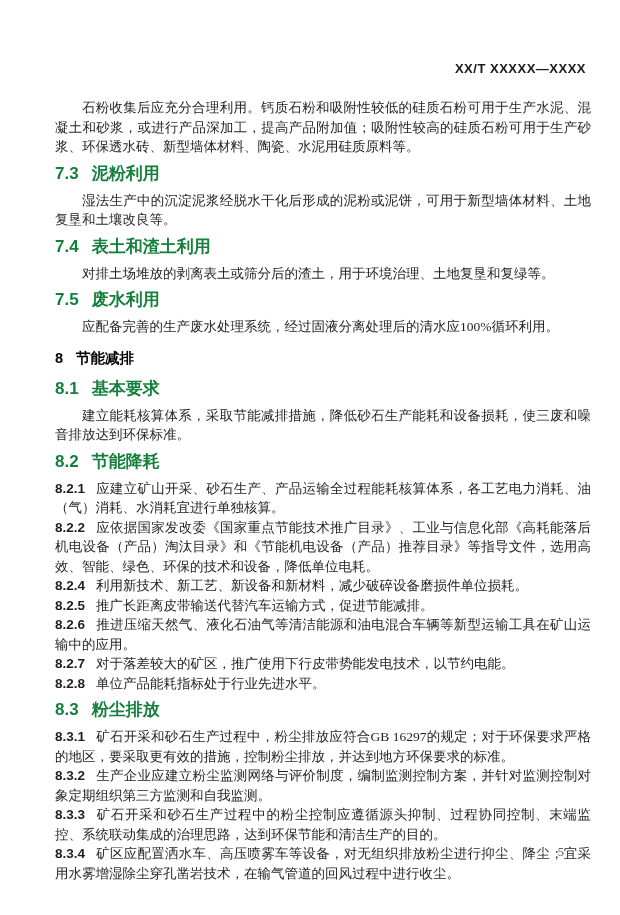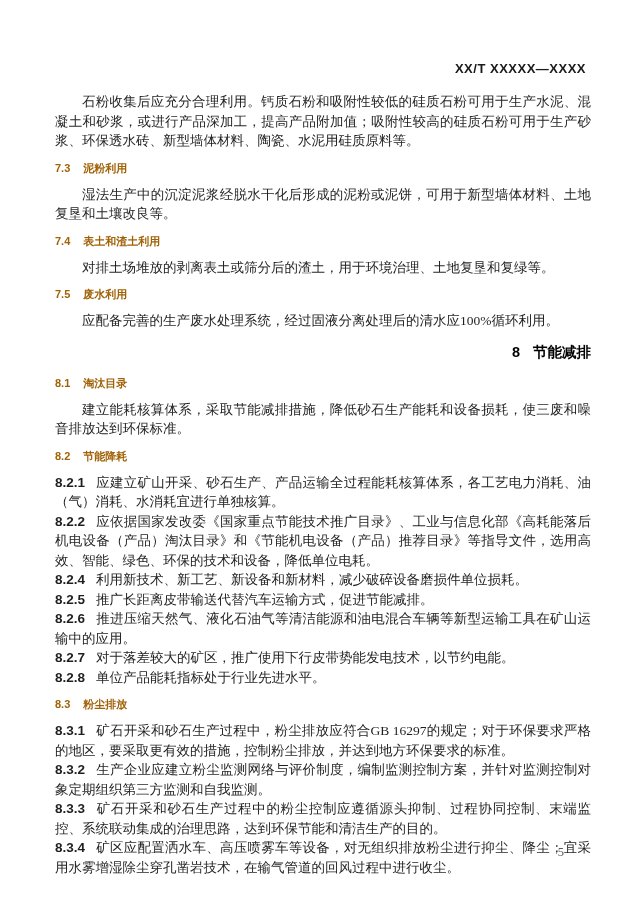--- a/index.html
+++ b/index.html
@@ -19,46 +19,46 @@
     position: absolute;
     top: 61px; right: 30px;
     font-family: "Liberation Sans", "DejaVu Sans", sans-serif;
     font-weight: bold;
     font-size: 13px;
     letter-spacing: 0.5px;
     color: #1a1a1a;
   }
   .content {
     position: absolute;
-    top: 88px; left: 55px;
+    top: 94px; left: 55px;
     width: 536px;
     font-size: 13.5px;
     line-height: 19.5px;
     text-align: justify;
   }
   .para {
     margin: 4px 0 8px;
     text-indent: 2em;
   }
   .h1 {
     margin: 12px 0 12px;
     font-family: "Liberation Sans", "DejaVu Sans", sans-serif;
     font-weight: bold;
     font-size: 14.5px;
     line-height: 19px;
     color: #000;
-    text-align: right;
+    text-align: left;
   }
   .h2 {
     margin: 8px 0 8px;
     font-family: "Liberation Sans", "DejaVu Sans", sans-serif;
     font-weight: bold;
-    font-size: 11px;
+    font-size: 17px;
     line-height: 18px;
-    color: #a16207;
+    color: #15803d;
     text-align: left;
   }
   .h1 .hnum, .h2 .hnum { margin-right: 13px; }
   .clause { margin: 0; }
   .cnum {
     font-family: "Liberation Sans", "DejaVu Sans", sans-serif;
     font-weight: bold;
     margin-right: 11px;
     white-space: nowrap;
     margin-top: 16px;
@@ -86,21 +86,21 @@
     <p class="para">湿法生产中的沉淀泥浆经脱水干化后形成的泥粉或泥饼，可用于新型墙体材料、土地复垦和土壤改良等。</p>
 
     <h2 class="h2"><span class="hnum">7.4</span><span>表土和渣土利用</span></h2>
     <p class="para">对排土场堆放的剥离表土或筛分后的渣土，用于环境治理、土地复垦和复绿等。</p>
 
     <h2 class="h2"><span class="hnum">7.5</span><span>废水利用</span></h2>
     <p class="para">应配备完善的生产废水处理系统，经过固液分离处理后的清水应100%循环利用。</p>
 
     <h1 class="h1"><span class="hnum">8</span><span>节能减排</span></h1>
 
-    <h2 class="h2"><span class="hnum">8.1</span><span>淘汰目录</span></h2>
+    <h2 class="h2"><span class="hnum">8.1</span><span>基本要求</span></h2>
     <p class="para">建立能耗核算体系，采取节能减排措施，降低砂石生产能耗和设备损耗，使三废和噪音排放达到环保标准。</p>
 
     <h2 class="h2"><span class="hnum">8.2</span><span>节能降耗</span></h2>
     <p class="clause"><span class="cnum">8.2.1</span><span>应建立矿山开采、砂石生产、产品运输全过程能耗核算体系，各工艺电力消耗、油（气）消耗、水消耗宜进行单独核算。</span></p>
     <p class="clause"><span class="cnum">8.2.2</span><span>应依据国家发改委《国家重点节能技术推广目录》、工业与信息化部《高耗能落后机电设备（产品）淘汰目录》和《节能机电设备（产品）推荐目录》等指导文件，选用高效、智能、绿色、环保的技术和设备，降低单位电耗。</span></p>
     <p class="clause"><span class="cnum">8.2.4</span><span>利用新技术、新工艺、新设备和新材料，减少破碎设备磨损件单位损耗。</span></p>
     <p class="clause"><span class="cnum">8.2.5</span><span>推广长距离皮带输送代替汽车运输方式，促进节能减排。</span></p>
     <p class="clause"><span class="cnum">8.2.6</span><span>推进压缩天然气、液化石油气等清洁能源和油电混合车辆等新型运输工具在矿山运输中的应用。</span></p>
     <p class="clause"><span class="cnum">8.2.7</span><span>对于落差较大的矿区，推广使用下行皮带势能发电技术，以节约电能。</span></p>
     <p class="clause"><span class="cnum">8.2.8</span><span>单位产品能耗指标处于行业先进水平。</span></p>

